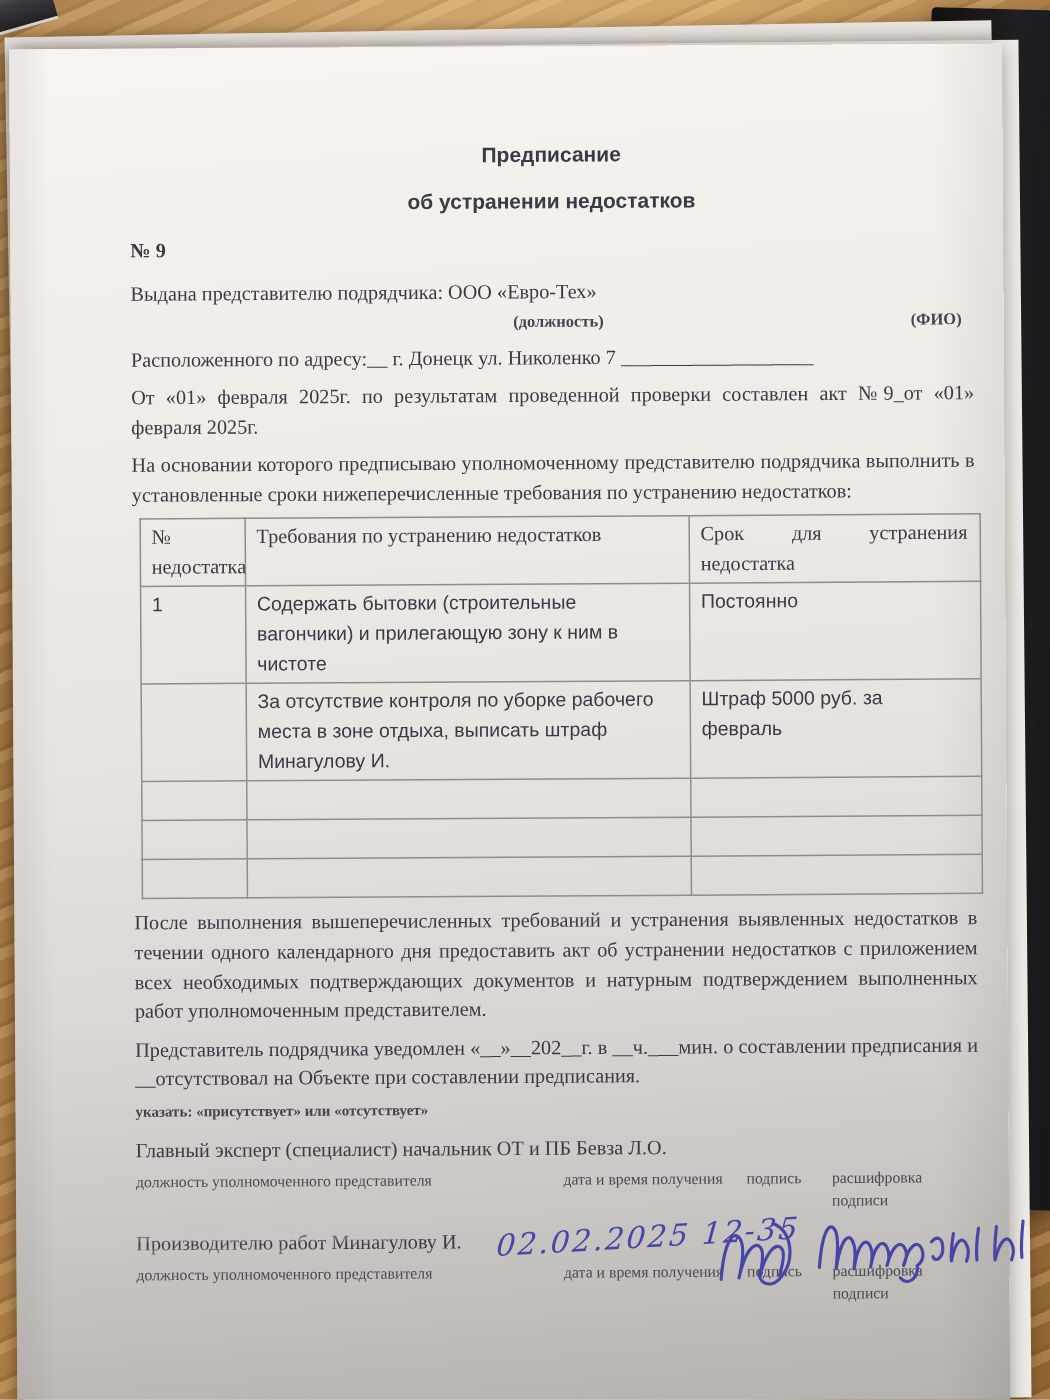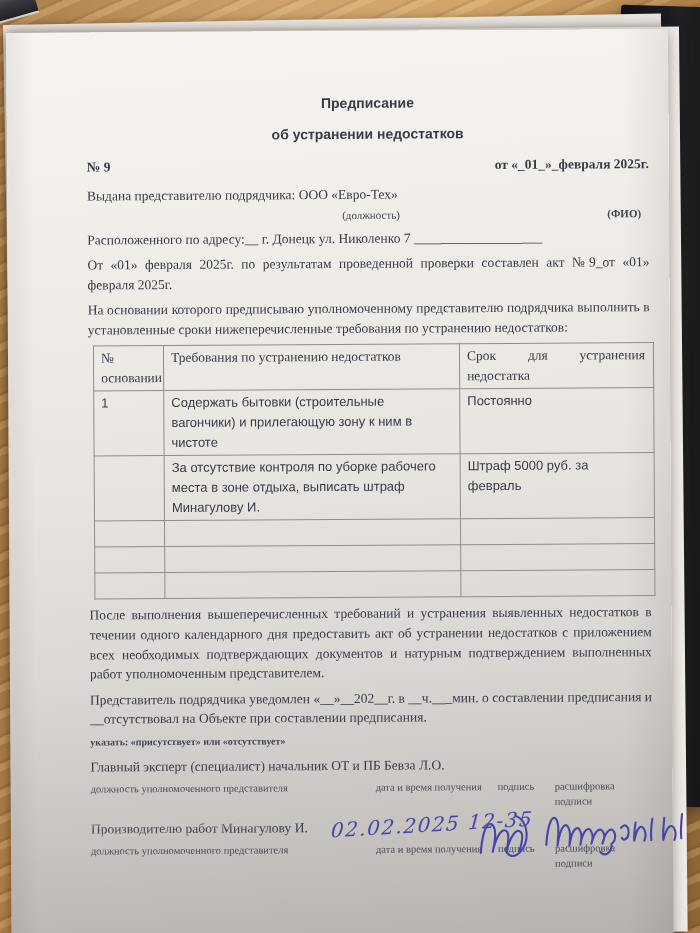--- a/index.html
+++ b/index.html
@@ -50,21 +50,21 @@
     font-size:13.5px;line-height:1.45;color:#3a3944;
   }
   .center{text-align:center;}
   .doc-title,.doc-subtitle{
     font-family:"Liberation Sans", sans-serif;
     font-weight:bold;font-size:14px;margin:0 0 11px 0;
   }
   .num-line{display:flex;justify-content:space-between;font-weight:bold;margin:4px 0 10px 0;}
   .issued-line{margin:0 0 3px 0;}
   .sub-labels{display:flex;font-size:11px;color:#45444e;margin:0 0 5px 0;}
-  .sub-labels .pos{margin-left:255px;}
+  .sub-labels .pos{margin-left:255px;font-weight:bold;}
   .sub-labels .fio{margin-left:auto;margin-right:8px;font-weight:bold;}
   .address-line{margin:0 0 6px 0;}
   .para{margin:0 0 6px 0;text-align:justify;}
   
   table.defects{
     border-collapse:collapse;margin:4px 0 6px 5px;width:560px;
     table-layout:fixed;
   }
   table.defects col.c1{width:70px;}
   table.defects col.c2{width:296px;}
@@ -114,21 +114,20 @@
 <div class="sheet sheet-2"></div>
 
 <div class="paper">
   <div class="content">
 
     <div class="center doc-title">Предписание</div>
     <div class="center doc-subtitle">об устранении недостатков</div>
 
     <div class="num-line">
       <span>№ 9</span>
-      <span>от «_01_»_февраля 2025г.</span>
     </div>
 
     <div class="issued-line">Выдана представителю подрядчика: ООО «Евро-Тех»</div>
 
     <div class="sub-labels">
       <span class="pos">(должность)</span>
       <span class="fio">(ФИО)</span>
     </div>
 
     <div class="address-line">Расположенного по адресу:__ г. Донецк ул. Николенко 7 ___________________</div>
@@ -137,21 +136,21 @@
     <p class="para">На основании которого  предписываю уполномоченному представителю подрядчика выполнить в установленные сроки нижеперечисленные требования по устранению недостатков:</p>
 
     <table class="defects">
       <colgroup>
           <col class="c1">
           <col class="c2">
           <col class="c3">
         </colgroup>
       <thead>
         <tr>
-          <th>№ основании</th>
+          <th>№ недостатка</th>
           <th>Требования по устранению недостатков</th>
           <th class="justify">Срок для устранения недостатка</th>
         </tr>
       </thead>
       <tbody>
         <tr class="row-tall">
           <td>1</td>
           <td>Содержать бытовки (строительные вагончики) и прилегающую зону к ним в чистоте</td>
           <td>Постоянно</td>
         </tr>

